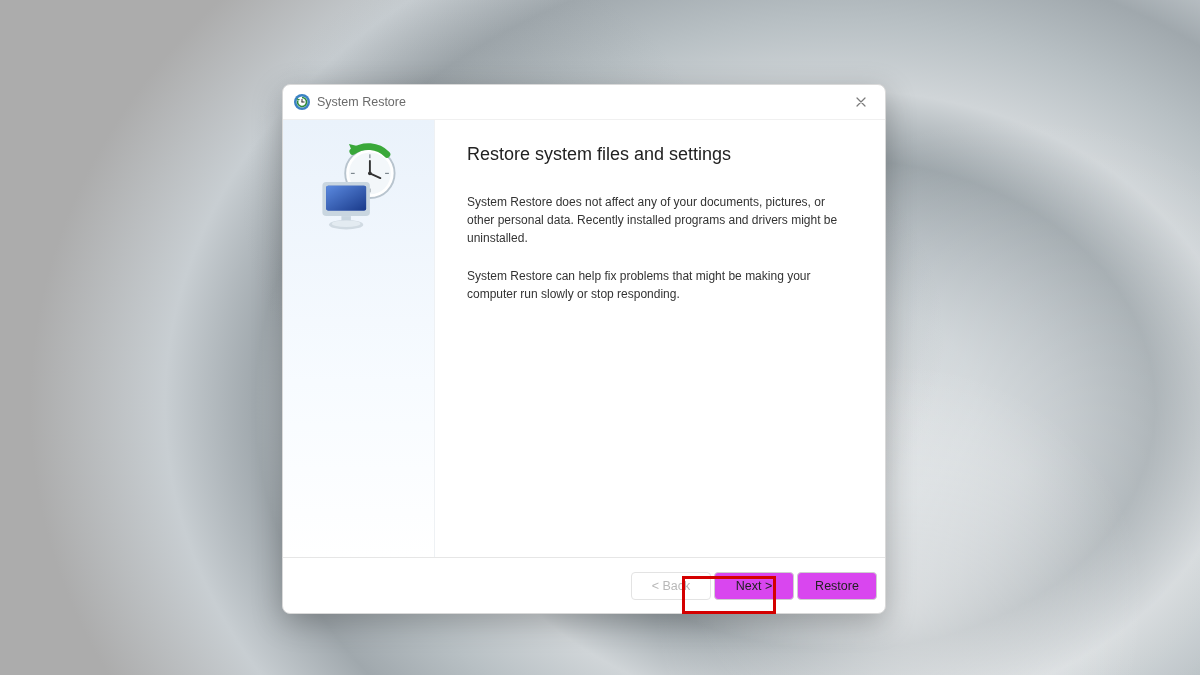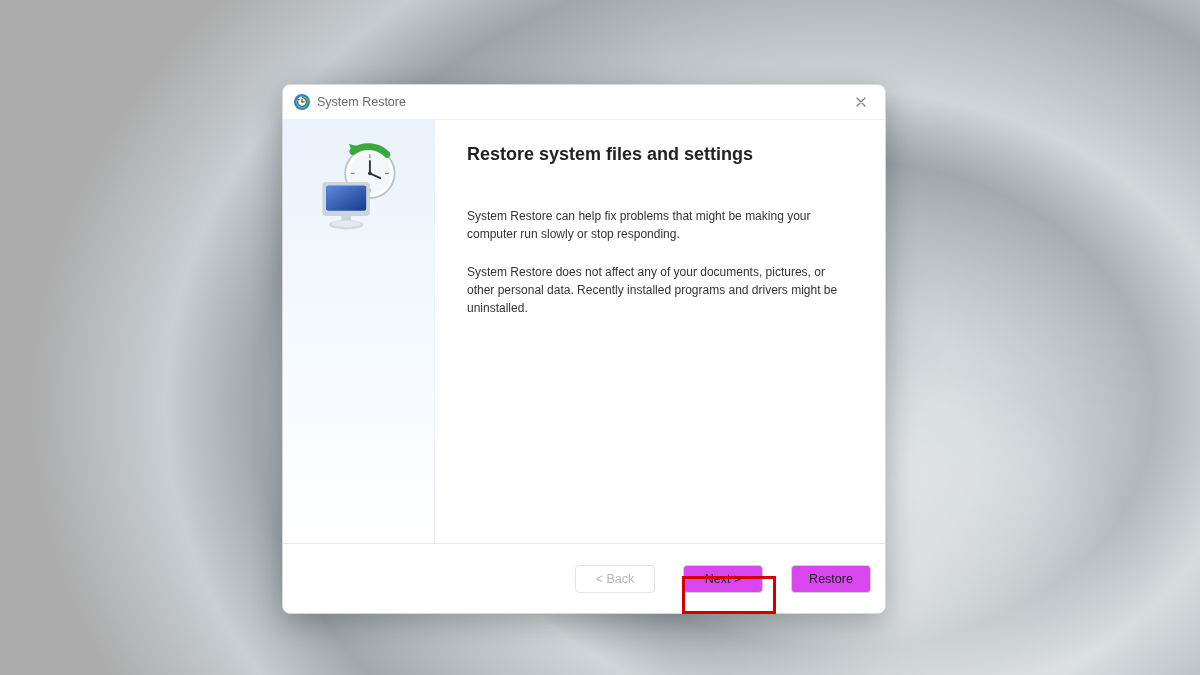--- a/index.html
+++ b/index.html
@@ -91,38 +91,38 @@
       width: 95px;
       height: 95px;
     }
     .content {
       flex: 1;
       padding: 24px 30px 10px 32px;
     }
     .heading {
       font-size: 18px;
       color: #222;
-      font-weight: 700;
-      margin-bottom: 42px;
+      font-weight: 400;
+      margin-bottom: 28px;
     }
     .para {
       font-size: 12px;
       color: #333;
       line-height: 1.5;
       margin-bottom: 20px;
       max-width: 380px;
     }
     .footer {
-      height: 70px;
+      height: 56px;
       border-top: 1px solid #e6e6e6;
       display: flex;
       align-items: center;
       justify-content: flex-end;
-      padding: 0 14px;
-      gap: 28px;
+      padding: 0 8px;
+      gap: 3px;
     }
     .btn {
       min-width: 80px;
       height: 28px;
       padding: 0 14px;
       font-size: 12.5px;
       color: #222;
       background: #d946ef;
       border: 1px solid #d0d0d0;
       border-radius: 4px;
@@ -198,22 +198,22 @@
         </defs>
 
         <rect x="32" y="78" width="10" height="6" fill="#c9d6e0"></rect>
         <ellipse cx="37" cy="87" rx="18" ry="5" fill="#d0dae2"></ellipse>
         <ellipse cx="37" cy="86" rx="15" ry="3.5" fill="#e3ebf1"></ellipse>
       </svg>
     </div>
 
     <div class="content">
       <h1 class="heading">Restore system files and settings</h1>
+      <p class="para">System Restore does not affect any of your documents, pictures, or other personal data. Recently installed programs and drivers might be uninstalled.</p>
       <p class="para">System Restore can help fix problems that might be making your computer run slowly or stop responding.</p>
-      <p class="para">System Restore does not affect any of your documents, pictures, or other personal data. Recently installed programs and drivers might be uninstalled.</p>
     </div>
   </div>
 
   <div class="footer">
     <button class="btn disabled">&lt; Back</button>
     <button class="btn">Next &gt;</button>
     <button class="btn">Restore</button>
   </div>
 </div>
 

